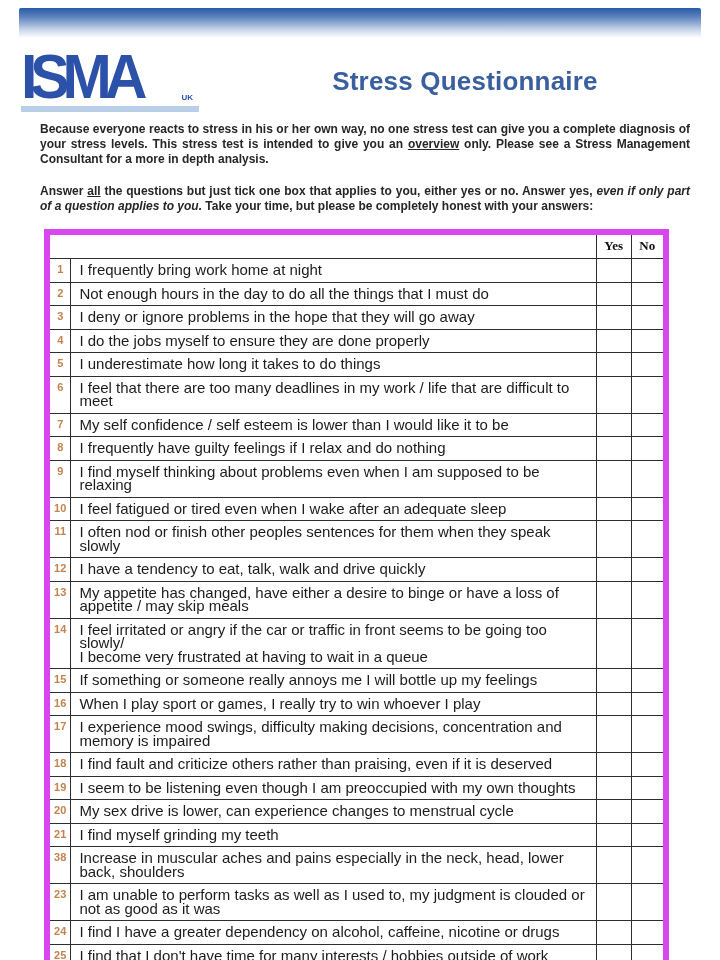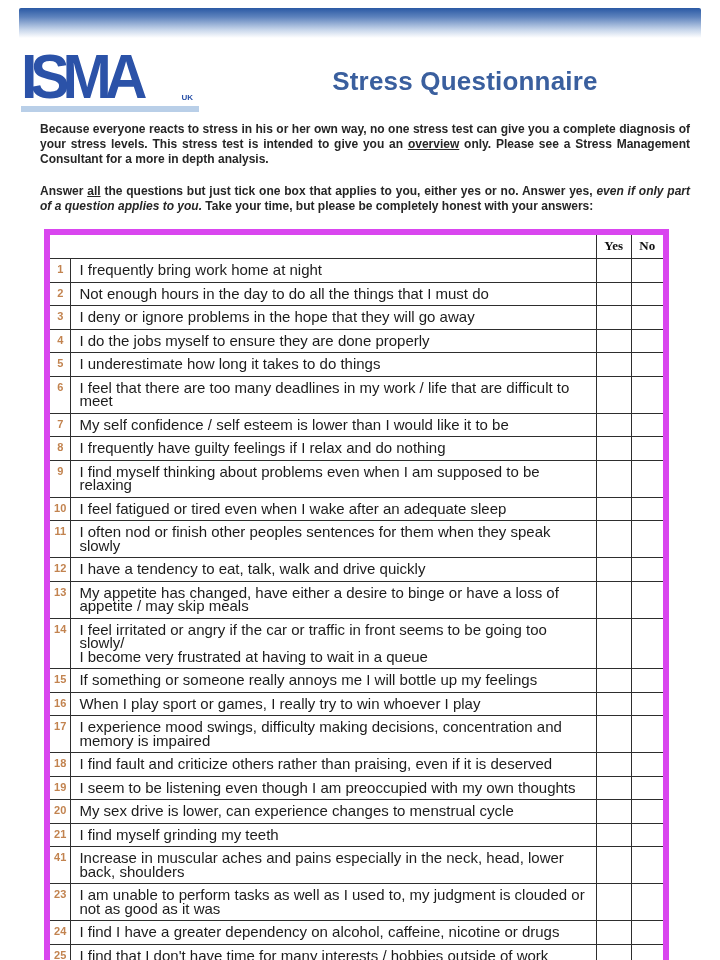--- a/index.html
+++ b/index.html
@@ -249,21 +249,21 @@
         <td class="c-yes"></td>
         <td class="c-no"></td>
       </tr>
       <tr>
         <td class="c-num">21</td>
         <td class="c-q">I find myself grinding my teeth</td>
         <td class="c-yes"></td>
         <td class="c-no"></td>
       </tr>
       <tr>
-        <td class="c-num">41</td>
+        <td class="c-num">38</td>
         <td class="c-q">Increase in muscular aches and pains especially in the neck, head, lower back, shoulders</td>
         <td class="c-yes"></td>
         <td class="c-no"></td>
       </tr>
       <tr>
         <td class="c-num">23</td>
         <td class="c-q">I am unable to perform tasks as well as I used to, my judgment is clouded or not as good as it was</td>
         <td class="c-yes"></td>
         <td class="c-no"></td>
       </tr>

